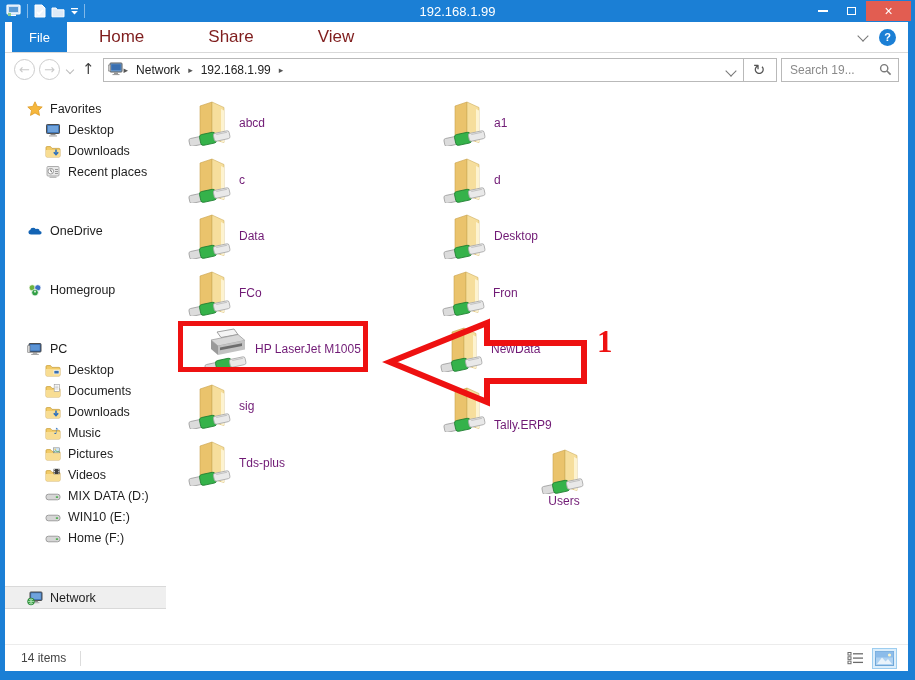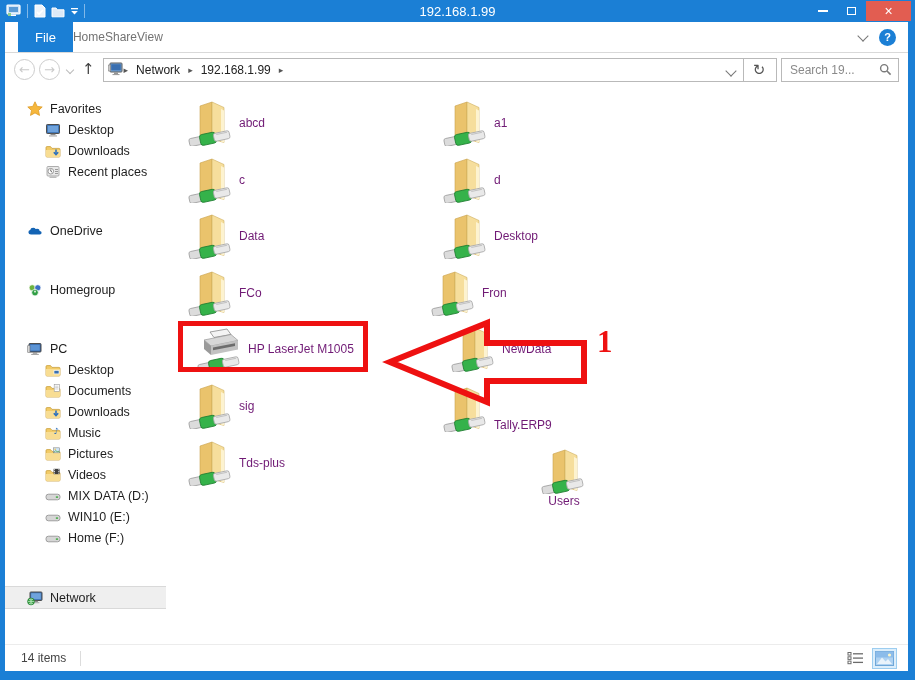--- a/index.html
+++ b/index.html
@@ -19,24 +19,24 @@
   .ctl-max i{display:block;width:9px;height:8px;border:1.4px solid #fff;box-sizing:border-box}
   .ctl-close{width:45px;height:20px;background:#e25d51;color:#fff;font-size:14px;line-height:1}
 
   
   .frame{position:absolute;left:0;top:22px;width:915px;height:658px;box-sizing:border-box;
          border-left:5px solid var(--accent);border-right:7px solid var(--accent);
          border-bottom:9px solid var(--accent);background:#fff;display:flex;flex-direction:column}
 
   
   .tabrow{height:30px;flex-shrink:0;display:flex;align-items:stretch;border-bottom:1px solid #d9d9d9}
-  .file-tab{margin-left:13px;padding:0 17px;background:var(--accent);color:#fff;
+  .file-tab{margin-left:7px;padding:0 17px;background:var(--accent);color:#fff;
             display:flex;align-items:center;font-size:13px}
   .tabs{display:flex}
-  .tab{padding:0 0;display:flex;align-items:center;font-size:12px;color:#737373}
+  .tab{padding:0 32px;display:flex;align-items:center;font-size:17px;color:#7f1d1d}
   .ribbon-right{margin-left:auto;display:flex;align-items:center;gap:12px;padding-right:12px}
   .chev{width:7px;height:7px;border-right:1.5px solid #777;border-bottom:1.5px solid #777;
         display:inline-block;transform:rotate(45deg);margin-top:-3px}
   .help-btn{width:17px;height:17px;border-radius:50%;background:var(--accent);color:#fff;
             font-size:11px;font-weight:bold;display:flex;align-items:center;justify-content:center}
 
   
   .addressrow{height:33px;flex-shrink:0;display:flex;align-items:center;padding:0 9px 0 9px}
   .navcircle{width:21px;height:21px;border-radius:50%;border:1.3px solid #ccc;color:#c9c9c9;
              display:flex;align-items:center;justify-content:center;font-size:13px;box-sizing:border-box;
@@ -437,21 +437,21 @@
               <g transform="translate(0,30) rotate(-12 10 10)">
                 <rect x="1" y="7" width="13" height="8" rx="2" fill="#dcdcdc" stroke="#9e9e9e" stroke-width="0.8"></rect>
                 <rect x="12" y="5.4" width="16" height="11" rx="2.6" fill="#35b24a" stroke="#1f7d31" stroke-width="0.8"></rect>
                 <rect x="26" y="7" width="16" height="8" rx="2" fill="#e9e9e9" stroke="#a8a8a8" stroke-width="0.8"></rect>
                 <line x1="29" y1="8.5" x2="40" y2="8.5" stroke="#c2c2c2" stroke-width="1"></line>
               </g>
             </svg>
           </span>
           <span>FCo</span>
         </div>
-        <div class="tile" style="left: 27px; top: 237.4px;">
+        <div class="tile" style="left: 34px; top: 237.4px;">
           <span class="tile-icon">
             <svg width="44" height="46" viewBox="0 0 44 46">
               <polygon points="13,6 30,3 34,8.5 17,11.5" fill="#f4f4f4" stroke="#8a8a8a" stroke-width="0.8"></polygon>
               <polygon points="7,14 34,8.5 41,14.5 14,20" fill="#d8d8d8" stroke="#8a8a8a" stroke-width="0.6"></polygon>
               <polygon points="7,14 14,20 14,29 7,23" fill="#9a9a9a"></polygon>
               <polygon points="14,20 41,14.5 41,23.5 14,29" fill="#c2c2c2"></polygon>
               <polygon points="16,21.5 38,17.2 38,20 16,24.3" fill="#6d6d6d"></polygon>
               <g transform="translate(0,30) rotate(-12 10 10)">
                 <rect x="1" y="7" width="13" height="8" rx="2" fill="#dcdcdc" stroke="#9e9e9e" stroke-width="0.8"></rect>
                 <rect x="12" y="5.4" width="16" height="11" rx="2.6" fill="#35b24a" stroke="#1f7d31" stroke-width="0.8"></rect>
@@ -535,37 +535,37 @@
               <g transform="translate(0,30) rotate(-12 10 10)">
                 <rect x="1" y="7" width="13" height="8" rx="2" fill="#dcdcdc" stroke="#9e9e9e" stroke-width="0.8"></rect>
                 <rect x="12" y="5.4" width="16" height="11" rx="2.6" fill="#35b24a" stroke="#1f7d31" stroke-width="0.8"></rect>
                 <rect x="26" y="7" width="16" height="8" rx="2" fill="#e9e9e9" stroke="#a8a8a8" stroke-width="0.8"></rect>
                 <line x1="29" y1="8.5" x2="40" y2="8.5" stroke="#c2c2c2" stroke-width="1"></line>
               </g>
             </svg>
           </span>
           <span>Desktop</span>
         </div>
-        <div class="tile" style="left: 261px; top: 180.8px;">
+        <div class="tile" style="left: 272px; top: 180.8px;">
           <span class="tile-icon">
             <svg width="44" height="46" viewBox="0 0 44 46">
               <polygon points="12,6 24,2 24,39 12,35" fill="#eac36c" stroke="#c9a14f" stroke-width="0.6"></polygon>
               <polygon points="24,2 36,7.5 36,42.5 24,39" fill="#f6de9c" stroke="#cfae5e" stroke-width="0.6"></polygon>
               <polygon points="33,9 36,10.5 36,42.5 33,41.5" fill="#fdf3d0"></polygon>
               <g transform="translate(0,30) rotate(-12 10 10)">
                 <rect x="1" y="7" width="13" height="8" rx="2" fill="#dcdcdc" stroke="#9e9e9e" stroke-width="0.8"></rect>
                 <rect x="12" y="5.4" width="16" height="11" rx="2.6" fill="#35b24a" stroke="#1f7d31" stroke-width="0.8"></rect>
                 <rect x="26" y="7" width="16" height="8" rx="2" fill="#e9e9e9" stroke="#a8a8a8" stroke-width="0.8"></rect>
                 <line x1="29" y1="8.5" x2="40" y2="8.5" stroke="#c2c2c2" stroke-width="1"></line>
               </g>
             </svg>
           </span>
           <span>Fron</span>
         </div>
-        <div class="tile" style="left: 281px; top: 237.4px;">
+        <div class="tile" style="left: 270px; top: 237.4px;">
           <span class="tile-icon">
             <svg width="44" height="46" viewBox="0 0 44 46">
               <polygon points="12,6 24,2 24,39 12,35" fill="#eac36c" stroke="#c9a14f" stroke-width="0.6"></polygon>
               <polygon points="24,2 36,7.5 36,42.5 24,39" fill="#f6de9c" stroke="#cfae5e" stroke-width="0.6"></polygon>
               <polygon points="33,9 36,10.5 36,42.5 33,41.5" fill="#fdf3d0"></polygon>
               <g transform="translate(0,30) rotate(-12 10 10)">
                 <rect x="1" y="7" width="13" height="8" rx="2" fill="#dcdcdc" stroke="#9e9e9e" stroke-width="0.8"></rect>
                 <rect x="12" y="5.4" width="16" height="11" rx="2.6" fill="#35b24a" stroke="#1f7d31" stroke-width="0.8"></rect>
                 <rect x="26" y="7" width="16" height="8" rx="2" fill="#e9e9e9" stroke="#a8a8a8" stroke-width="0.8"></rect>
                 <line x1="29" y1="8.5" x2="40" y2="8.5" stroke="#c2c2c2" stroke-width="1"></line>

